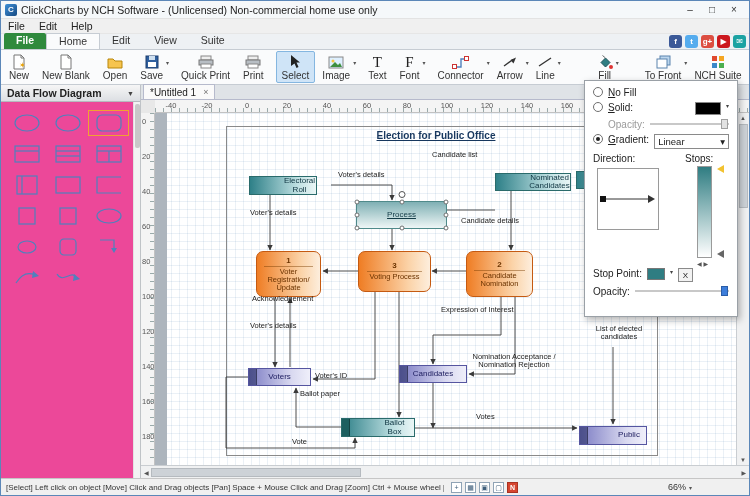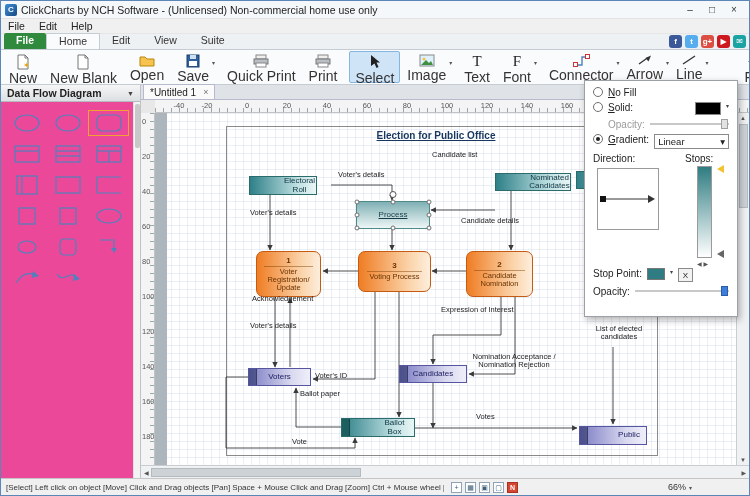--- a/index.html
+++ b/index.html
@@ -18,21 +18,21 @@
 .rtab{padding:0 12px;height:16px;line-height:15px;font-size:10.5px;color:#333;}
 .rtab.file{background:#2f8a3d;color:#fff;border-radius:2px 2px 0 0;font-weight:bold;}
 .rtab.active{background:#fafbfc;border:1px solid #c6ccd3;border-bottom:none;}
 .social{margin-left:auto;display:flex;gap:3px;align-items:center;padding-bottom:1px;}
 .soc{width:13px;height:13px;border-radius:3px;color:#fff;font-size:8px;font-weight:bold;text-align:center;line-height:13px;}
 
 .toolbar{height:35px;background:#fafbfc;display:flex;align-items:stretch;gap:1px;padding:1px 2px;border-bottom:1px solid #c6ccd3;}
 .tbtn{position:relative;display:flex;flex-direction:column;align-items:center;justify-content:space-between;padding:2px 5px 1px;border:1px solid transparent;border-radius:2px;}
 .tbtn.active{background:#cfe4f7;border-color:#84b6e0;}
 .ticon{height:17px;display:flex;align-items:center;justify-content:center;}
-.tlabel{font-size:14px;color:#333;white-space:nowrap;}
+.tlabel{font-size:10px;color:#333;white-space:nowrap;}
 .dd{position:absolute;right:-1px;top:7px;font-size:6px;color:#555;}
 .tsep{width:1px;background:#d4d8dd;margin:2px 2px;}
 .tsep.gap1{margin-left:26px;}
 .tsep.gap2{margin-left:16px;}
 .serifT{font-family:"Liberation Serif","DejaVu Serif",serif;font-size:15px;color:#222;line-height:15px;}
 
 .main{position:absolute;top:84px;left:0;right:0;bottom:17px;display:flex;}
 .sidebar{width:140px;background:#ec4899;border-right:1px solid #bfc3c7;position:relative;display:flex;flex-direction:column;}
 .sidebar-header{height:17px;background:linear-gradient(#f6f6f6,#dcdfe3);border-bottom:1px solid #b6babf;display:flex;align-items:center;padding:0 6px;font-size:10.5px;font-weight:bold;color:#222;}
 .sidebar-header .chev{margin-left:auto;font-size:7px;color:#444;}
@@ -422,21 +422,21 @@
     </div>
 
     <div class="canvas-panel">
       <div class="doc-tabs">
         <span class="doc-tab">
           <span>*Untitled 1</span>
           <span class="close">×</span>
         </span>
       </div>
       <div class="hruler">
-          <span class="rnum" style="left: 24px;">-40</span>
+          <span class="rnum" style="left: 16px;">-40</span>
           <span class="rnum" style="left: 52px;">-20</span>
           <span class="rnum" style="left: 92px;">0</span>
           <span class="rnum" style="left: 132px;">20</span>
           <span class="rnum" style="left: 172px;">40</span>
           <span class="rnum" style="left: 212px;">60</span>
           <span class="rnum" style="left: 252px;">80</span>
           <span class="rnum" style="left: 292px;">100</span>
           <span class="rnum" style="left: 332px;">120</span>
           <span class="rnum" style="left: 372px;">140</span>
           <span class="rnum" style="left: 412px;">160</span>
@@ -479,21 +479,21 @@
               <polyline points="278,270 278,315" class="edge" marker-end="url(#arr)"></polyline>
               <polyline points="260,315 422,315" class="edge" marker-end="url(#arr)"></polyline>
               <polyline points="458,234 458,311" class="edge" marker-end="url(#arr)"></polyline>
               <polyline points="93,264 71,264 71,335 200,335 200,325" class="edge" marker-end="url(#arr)"></polyline>
               <polyline points="244,179 244,304" class="edge" marker-end="url(#arr)"></polyline>
             </svg>
             <div class="diag-title">Election for Public Office</div>
             <div class="node s-teal" style="left: 94px; top: 63px; width: 68px; height: 19px;">
               <div class="nonly">Electoral Roll</div>
             </div>
-            <div class="node s-tealv selected" style="left: 201px; top: 88px; width: 74px; height: 28px; text-decoration: underline;">
+            <div class="node s-tealv selected" style="left: 201px; top: 88px; width: 91px; height: 28px; text-decoration: underline;">
               <div class="nonly">Process</div>
               <span class="handle" style="left: 0%; top: 0%;"></span>
               <span class="handle" style="left: 50%; top: 0%;"></span>
               <span class="handle" style="left: 100%; top: 0%;"></span>
               <span class="handle" style="left: 0%; top: 50%;"></span>
               <span class="handle" style="left: 100%; top: 50%;"></span>
               <span class="handle" style="left: 0%; top: 100%;"></span>
               <span class="handle" style="left: 50%; top: 100%;"></span>
               <span class="handle" style="left: 100%; top: 100%;"></span>
               <span class="rot-handle"></span>

